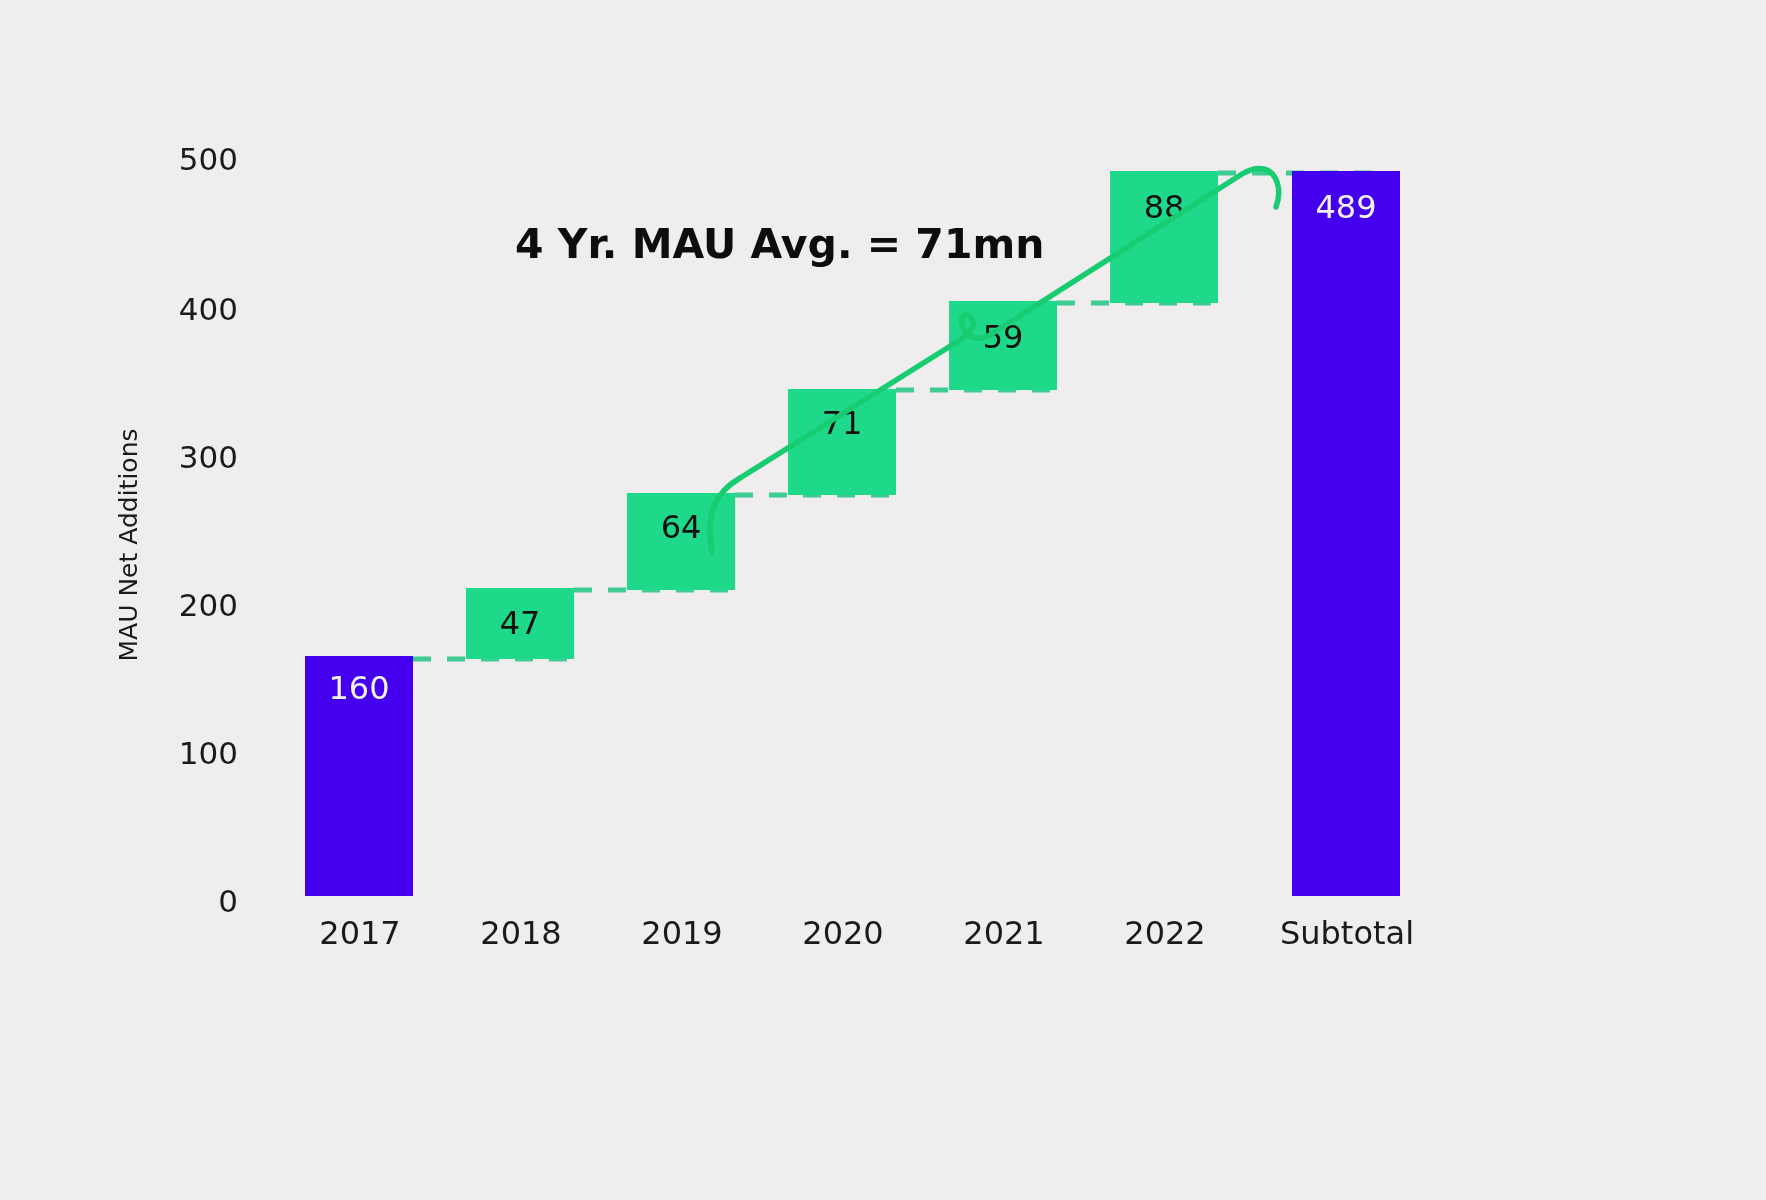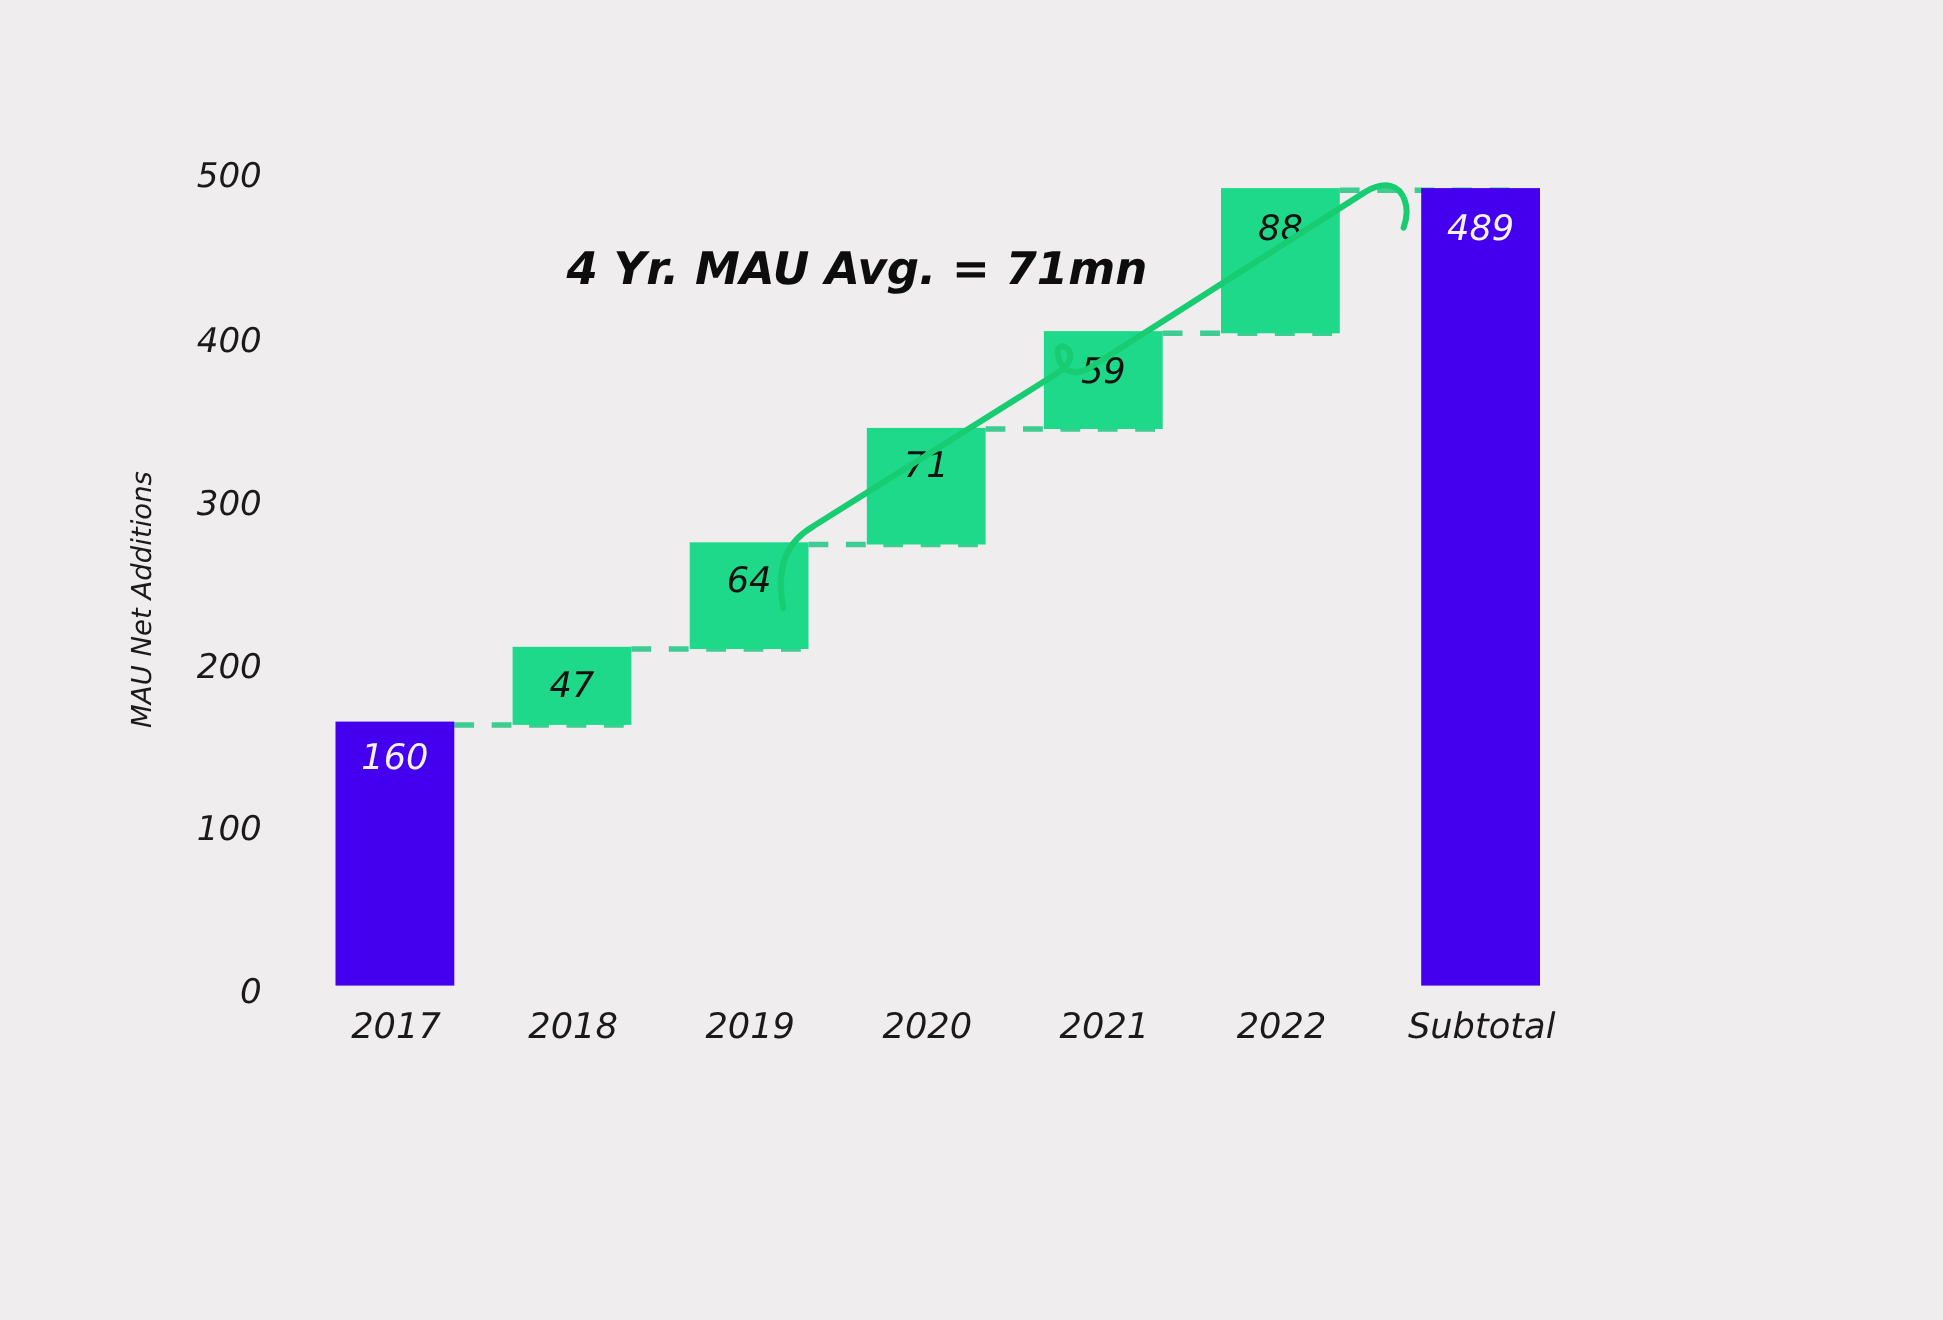--- a/index.html
+++ b/index.html
@@ -10,21 +10,20 @@
     width: 1766px;
     height: 1200px;
     background: #efedee;
     font-family: "DejaVu Sans", "Liberation Sans", sans-serif;
     overflow: hidden;
   }
   #chart-root {
     position: relative;
     width: 1584px;
     height: 1200px;
-    font-style: italic;
   }
   #chart-svg {
     position: absolute;
     left: 0;
     top: 0;
     width: 1766px;
     height: 1200px;
     display: block;
   }
   .axis-tick-label {

